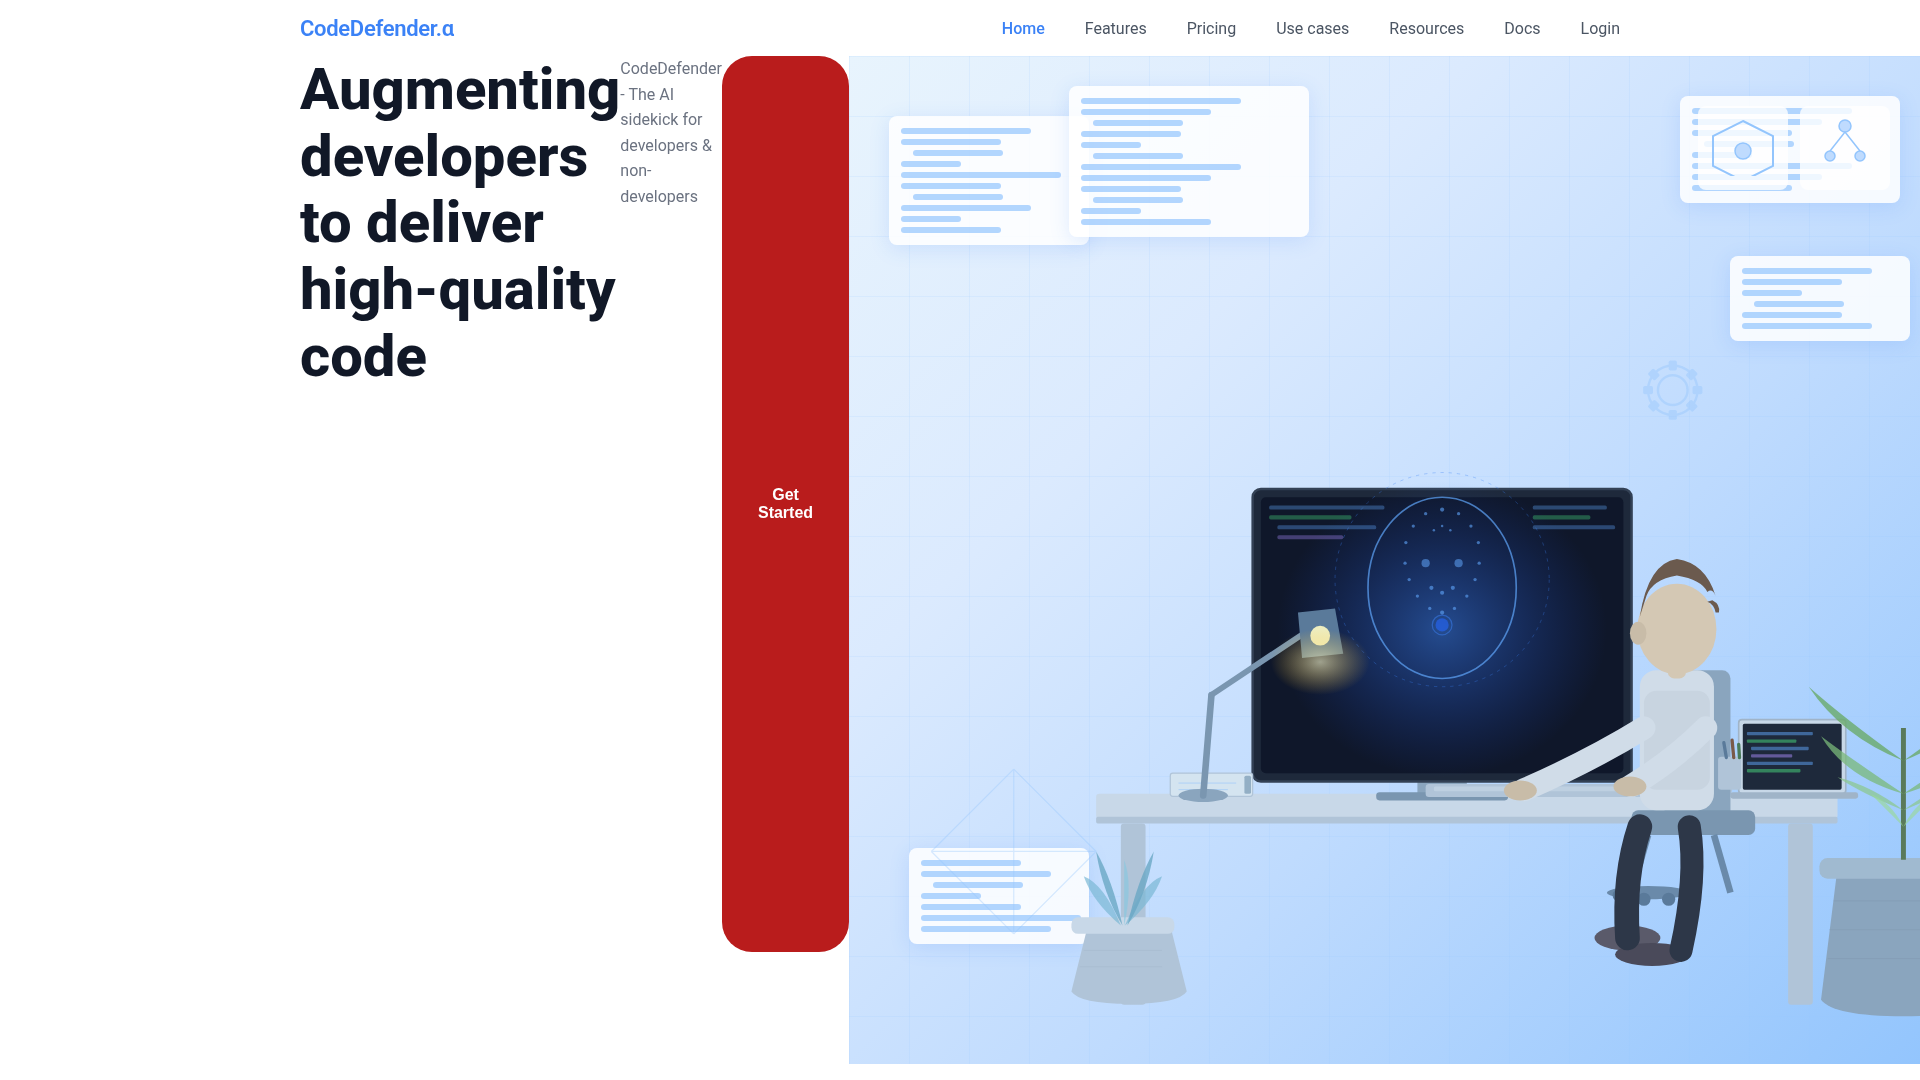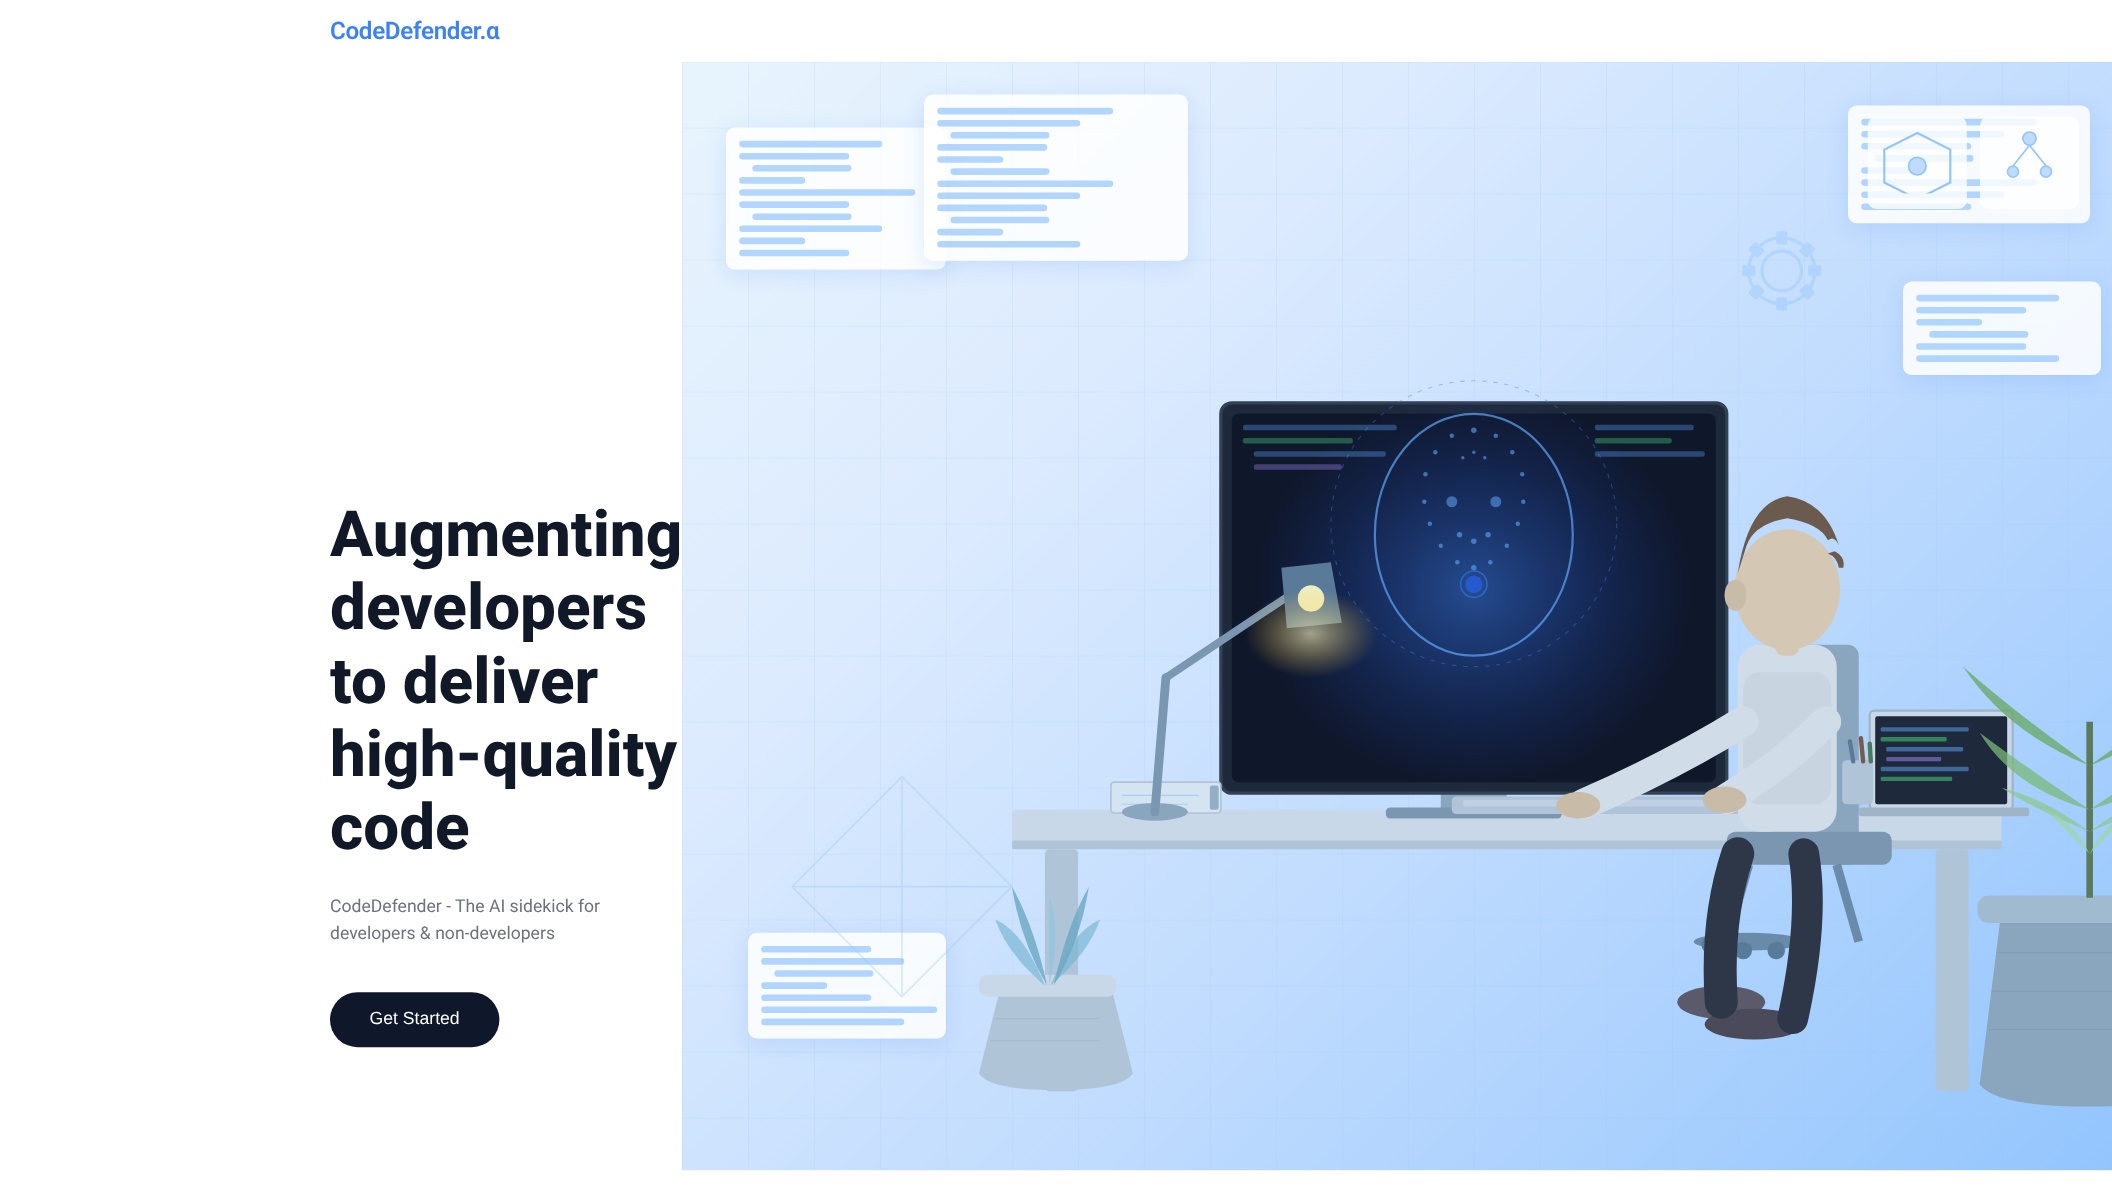--- a/index.html
+++ b/index.html
@@ -63,22 +63,22 @@
       display: flex;
       align-items: stretch;
       height: calc(1080px - 72px);
       position: relative;
       overflow: hidden;
     }
 
     .hero-content {
       flex: 0 0 600px;
       display: flex;
-      flex-direction: column;
-      justify-content: flex-end;
+      flex-direction: row;
+      justify-content: flex-start;
       padding: 0 0 112px 300px;
       position: relative;
       z-index: 5;
     }
 
     .hero-title {
       font-size: 58px;
       font-weight: 800;
       color: #111827;
       line-height: 1.15;
@@ -89,24 +89,24 @@
     .hero-subtitle {
       font-size: 16px;
       color: #6b7280;
       line-height: 1.6;
       margin-bottom: 40px;
       max-width: 360px;
     }
 
     .get-started-btn {
       display: inline-block;
-      background: #0f172a;
+      background: #b91c1c;
       color: #ffffff;
       font-size: 16px;
-      font-weight: 400;
+      font-weight: 700;
       padding: 16px 36px;
       border-radius: 30px;
       border: none;
       cursor: pointer;
       width: fit-content;
     }
 
     
     .hero-image {
       flex: 1;
@@ -200,20 +200,29 @@
     }
   </style>
 </head>
 <body>
 
 <nav>
   <div class="navbar">
     <div class="logo">
       <span>CodeDefender</span><span style="color:#3b82f6">.α</span>
     </div>
+    <ul class="nav-links">
+      <li><a href="#" class="active">Home</a></li>
+      <li><a href="#">Features</a></li>
+      <li><a href="#">Pricing</a></li>
+      <li><a href="#">Use cases</a></li>
+      <li><a href="#">Resources</a></li>
+      <li><a href="#">Docs</a></li>
+      <li><a href="#">Login</a></li>
+    </ul>
   </div>
 </nav>
 
 <section class="hero">
 
   <div class="hero-content">
     <h1 class="hero-title">Augmenting developers to deliver high-quality code</h1>
     <p class="hero-subtitle">CodeDefender - The AI sidekick for developers &amp; non-developers</p>
     <button class="get-started-btn">Get Started</button>
   </div>

